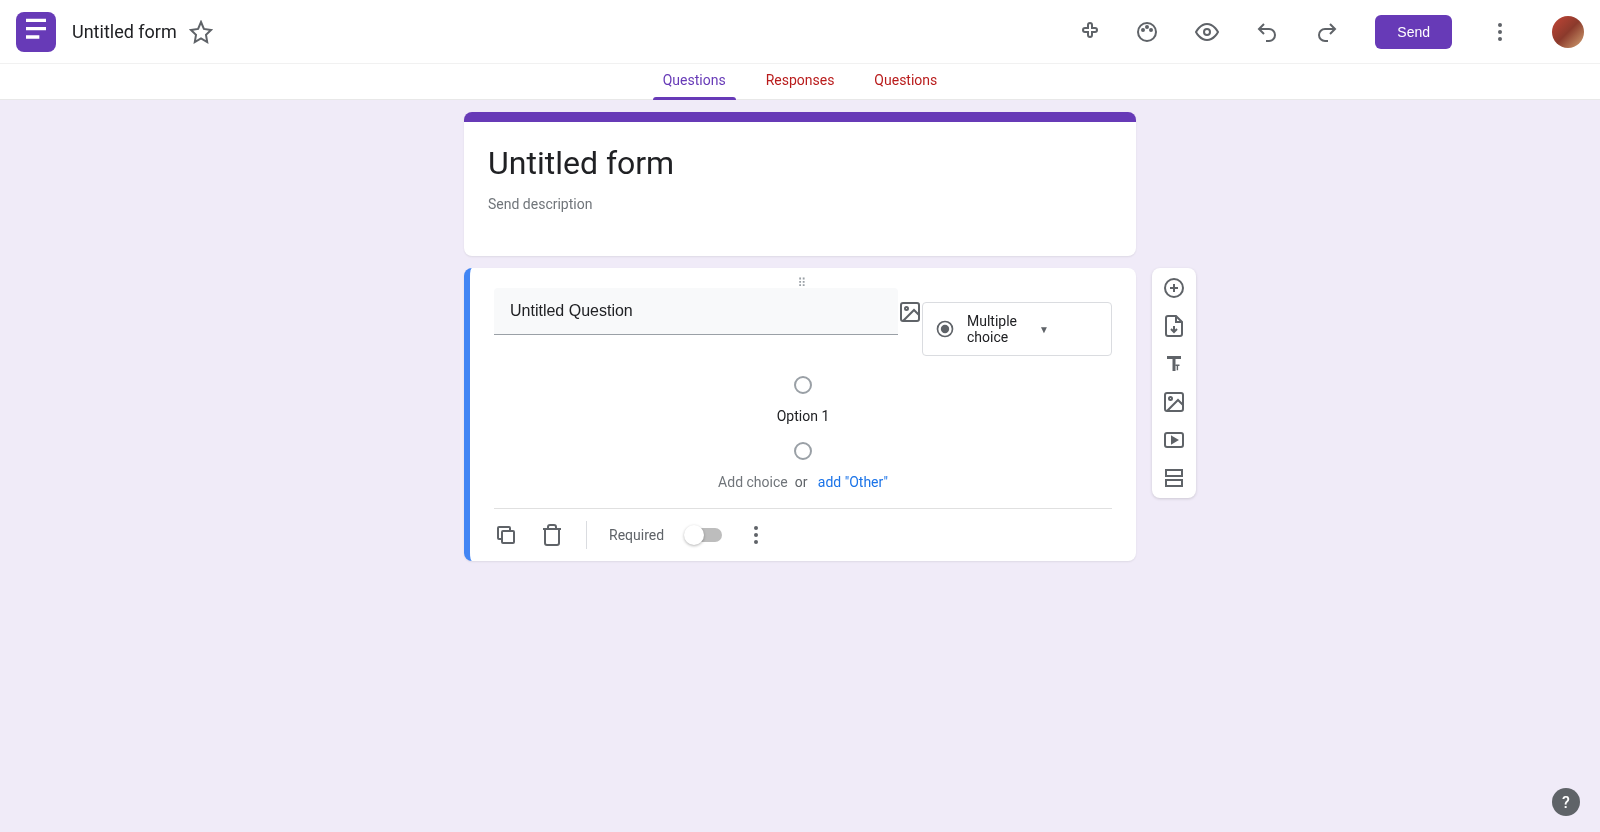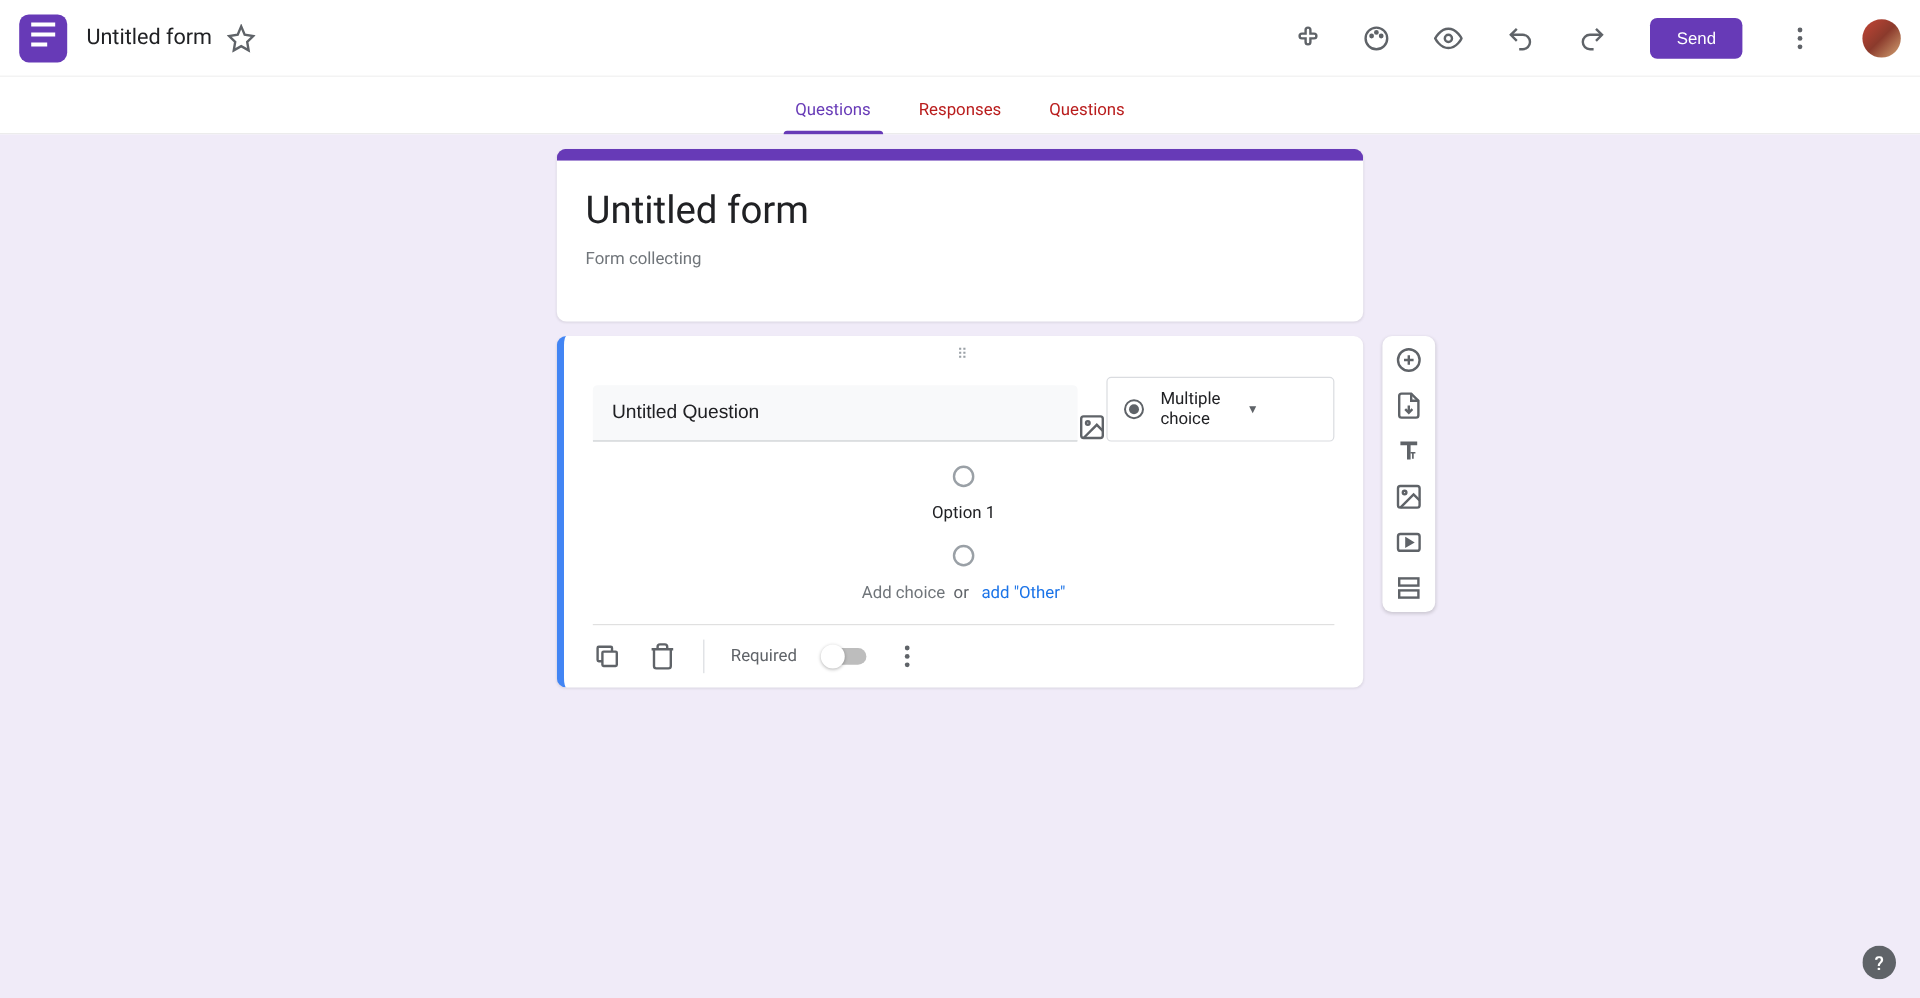--- a/index.html
+++ b/index.html
@@ -11,41 +11,41 @@
 .logo svg { fill:#fff; }
 .doc-title { font-size:18px; color:#202124; margin-right:12px; }
 .star-icon { width:24px; height:24px; color:#5f6368; cursor:pointer; display:flex; align-items:center; justify-content:center;}
 .header-spacer { flex:1; }
 .header-actions { display:flex; align-items:center; gap:36px; }
 .icon-btn { width:24px; height:24px; color:#5f6368; cursor:pointer; display:flex; align-items:center; justify-content:center;}
 .send-btn { background:#673ab7; color:#fff; border:none; padding:9px 22px; border-radius:6px; font-size:14px; font-weight:500; cursor:pointer;}
 .avatar { width:32px; height:32px; border-radius:50%; background:linear-gradient(135deg,#c44536,#8b3a2c,#d4a574); margin-left:4px;}
 
 
-.tabs { display:flex; justify-content:center; gap:32px; height:36px; border-bottom:1px solid #e8e8e8;margin-top:12px;}
+.tabs { display:flex; justify-content:center; gap:32px; height:36px; border-bottom:1px solid #e8e8e8;}
 .tab { font-size:14px; color:#b91c1c; padding:8px 4px; cursor:pointer; position:relative;}
 .tab.active { color:#673ab7; }
 .tab.active::after { content:""; position:absolute; bottom:-1px; left:-6px; right:-6px; height:3px; background:#673ab7; border-radius:3px 3px 0 0;}
 
 
 .canvas { background:#f0ebf8; min-height:calc(100vh - 100px); padding:12px 0 40px; position:relative;}
 .form-container { width:672px; margin:0 auto; position:relative;}
 
 
 .card { background:#fff; border-radius:8px; box-shadow:0 1px 2px rgba(0,0,0,0.08); margin-bottom:12px; }
 .title-card { border-top:10px solid #673ab7; padding:22px 24px; }
 .form-title { font-size:32px; color:#202124; font-weight:400; margin-bottom:14px;}
 .form-desc { font-size:14px; color:#70757a; margin-bottom:22px;}
 .email-notice { font-size:14px; color:#5f6368;}
 .email-notice a { color:#1a73e8; text-decoration:none; margin-left:6px;}
 
 
 .question-card { border-left:6px solid #4285f4; padding:20px 24px 12px; position:relative;}
 .drag-handle { position:absolute; top:8px; left:50%; transform:translateX(-50%); color:#9aa0a6; font-size:12px; letter-spacing:2px; cursor:grab;}
-.question-row { display:flex; align-items:flex-end; gap:0; margin-bottom:20px;}
+.question-row { display:flex; align-items:flex-start; gap:0; margin-bottom:20px;}
 .question-input { flex:1; background:#f8f9fa; border:none; border-bottom:1px solid #9aa0a6; padding:14px 16px; font-size:16px; color:#202124; outline:none; border-radius:4px 4px 0 0;}
 .img-icon-btn { width:24px; height:24px; margin-top:12px; color:#5f6368; cursor:pointer; display:flex; align-items:center; justify-content:center;}
 .type-select { display:flex; align-items:center; gap:12px; border:1px solid #dadce0; border-radius:4px; padding:10px 12px; min-width:190px; cursor:pointer; margin-top:14px;}
 .type-select .radio-icon { width:20px; height:20px;}
 .type-select span { font-size:14px; color:#202124; flex:1;}
 .type-select .arrow { color:#5f6368; font-size:10px;}
 
 .option-row { display:flex; align-items:center; gap:14px; margin-bottom:18px;flex-direction:column;}
 .opt-circle { width:18px; height:18px; border:2px solid #9aa0a6; border-radius:50%;}
 .opt-text { font-size:14px; color:#202124;}
@@ -135,21 +135,21 @@
   <div class="tab active">Questions</div>
   <div class="tab">Responses</div>
   <div class="tab">Questions</div>
 </div>
 
 <div class="canvas">
   <div class="form-container">
 
     <div class="card title-card">
       <div class="form-title">Untitled form</div>
-      <div class="form-desc">Form collecting</div>
+      <div class="form-desc">Send description</div>
     </div>
 
     <div class="question-wrap">
       <div class="card question-card">
         <div class="drag-handle">⠿</div>
         <div class="question-row">
           <input class="question-input" value="Untitled Question" style="">
           <div class="img-icon-btn">
             <svg viewBox="0 0 24 24" fill="none" stroke="currentColor" stroke-width="2">
                 <rect x="3" y="3" width="18" height="18" rx="2"></rect>

